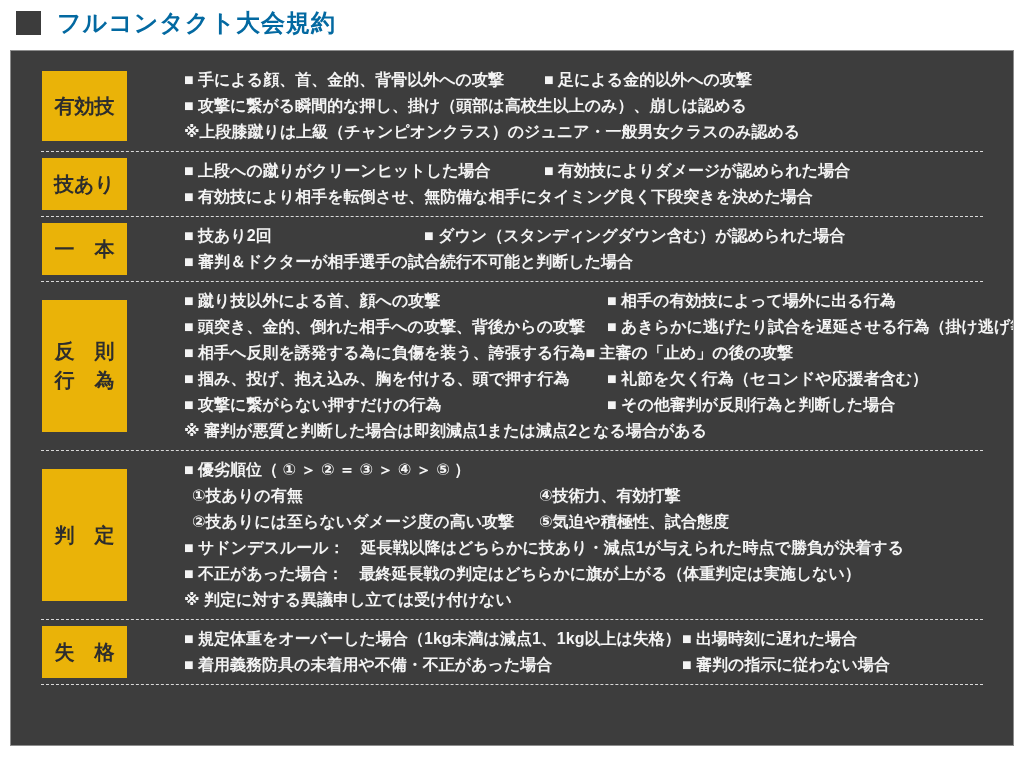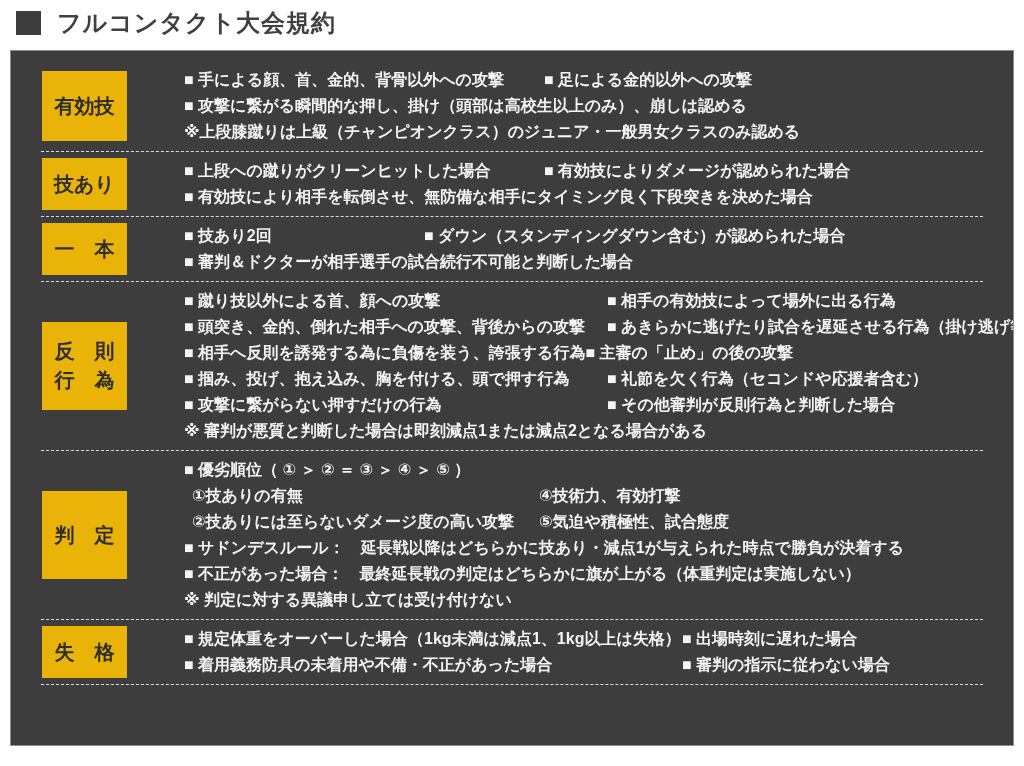--- a/index.html
+++ b/index.html
@@ -1,41 +1,41 @@
 <!DOCTYPE html>
 <html><head>
 <meta charset="utf-8">
 <style>
   * { margin:0; padding:0; box-sizing:border-box; }
   html,body { width:1024px; height:766px; background:#ffffff; font-family:"Liberation Sans","DejaVu Sans",sans-serif; }
 
   .title-bar { display:flex; align-items:center; height:46px; padding-left:16px; }
   .title-square { width:25px; height:24px; background:#3c3c3c; margin-right:16px; }
-  .title-text { font-size:24px; font-weight:bold; color:#404040; letter-spacing:1px;font-family:Liberation Serif, serif; }
+  .title-text { font-size:24px; font-weight:bold; color:#0369a1; letter-spacing:1px;font-family:Liberation Serif, serif; }
 
   .panel {
     margin:4px 10px 0 10px;
     width:1004px; height:696px;
     background:#3d3d3d;
     border:1px solid #8d8d8d;
     padding-top:10px;
     overflow:hidden;
   }
 
   .sec { display:flex; padding:6px 0; }
   .label-col { flex:0 0 147px; display:flex; align-items:center; justify-content:center; }
   .label-box {
     width:85px; background:#eab308; color:#2d2d2d;
     font-weight:bold; text-align:center;
     display:flex; align-items:center; justify-content:center;
     white-space:pre-line; line-height:1.45; font-size:20px;
   }
   .h70 { height:70px; }
   .h52 { height:52px; }
-  .h120 { height:88px; }
+  .h120 { height:132px; }
 
   .content { flex:1; color:#f4f4f4; font-weight:bold; font-size:16px; line-height:26px; padding-right:8px; }
   .row { display:flex; white-space:nowrap;margin-left:26px; }
   .col { flex:0 0 auto; }
   .w360 { width:360px; }
   .w240 { width:240px; }
   .w423 { width:423px; }
   .w355 { width:355px; }
   .w498 { width:498px; }
   .indent { padding-left:8px; }

